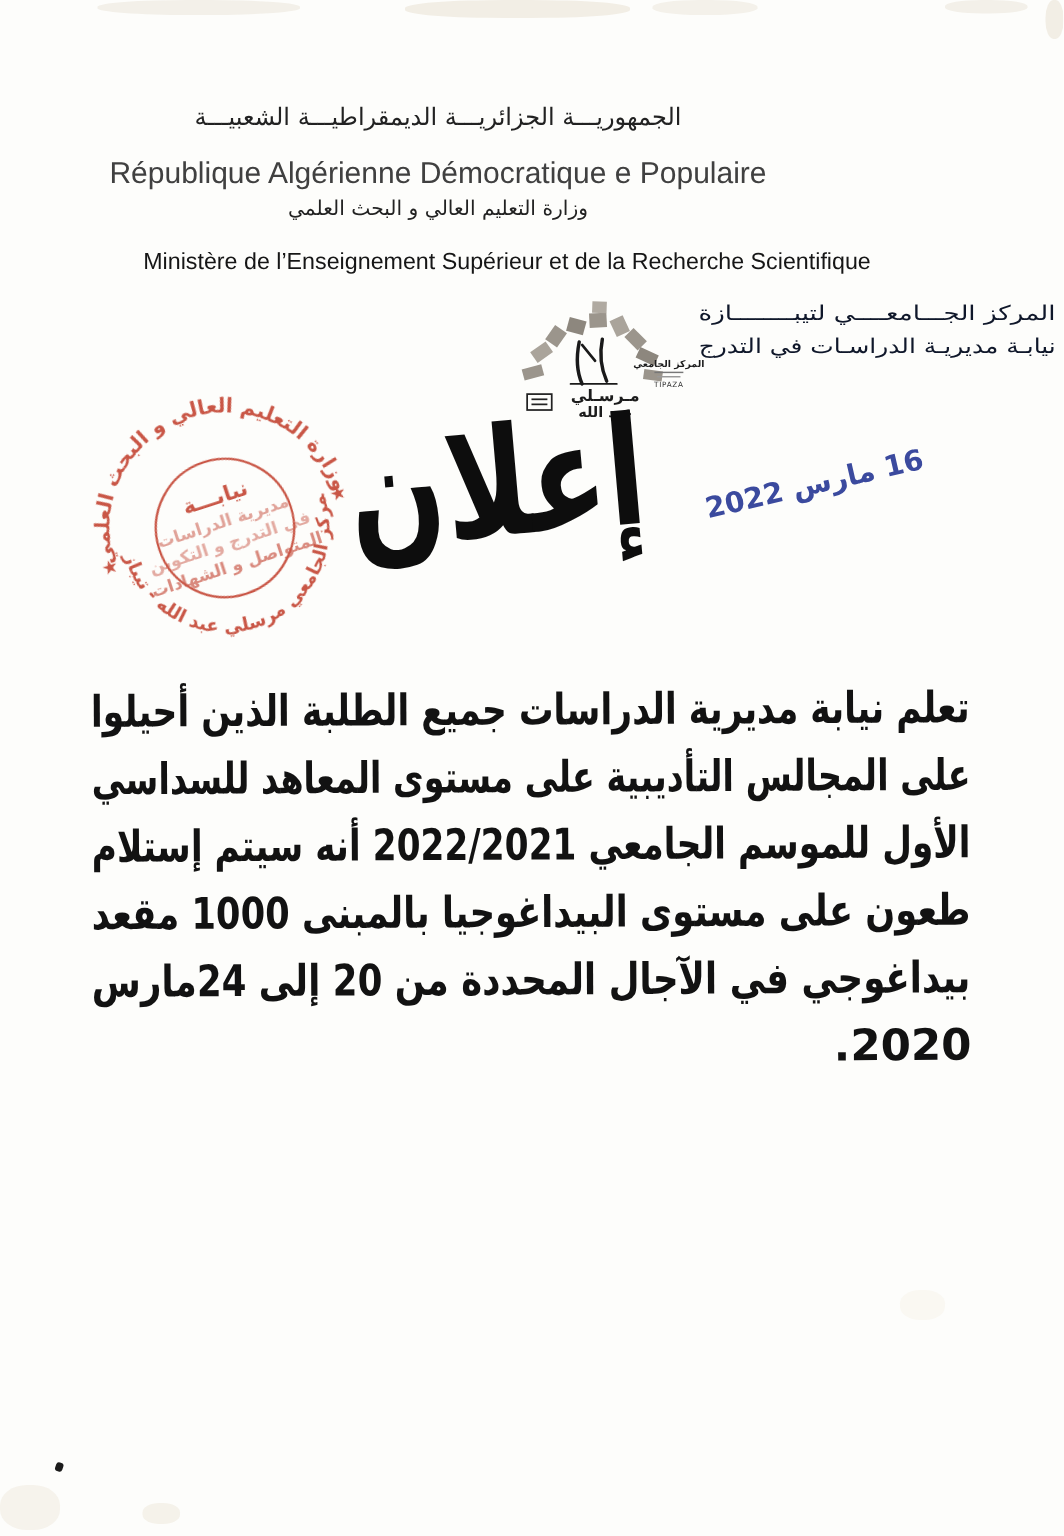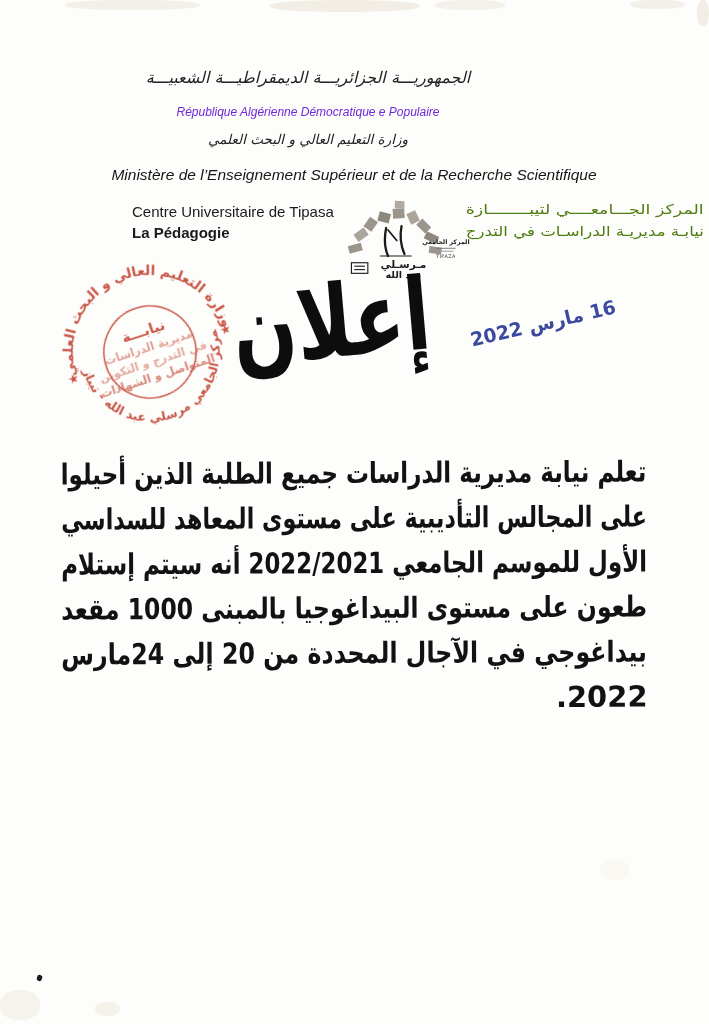--- a/index.html
+++ b/index.html
@@ -6,31 +6,31 @@
   .page{
     position:relative;
     width:709px;height:1024px;
     background:#fdfdfb;
     overflow:hidden;
     font-family:"Liberation Sans",sans-serif;
     color:#1d1d1d;
   }
   .abs{position:absolute;}
   
-  .hdr{left:16px;width:584px;text-align:center;font-style:italic;}
+  .hdr{left:0;width:584px;text-align:center;}
   .hdr-ar{font-family:"DejaVu Sans",sans-serif;}
   .republic-ar{top:68px;font-size:16px;color:#222;}
-  .republic-fr{top:105px;font-size:12px;color:#6d28d9;}
+  .republic-fr{top:105px;font-size:20px;color:#404040;}
   .ministry-ar{top:131px;font-size:13.5px;color:#222;}
   .ministry-fr{top:166px;font-size:15.5px;color:#161616;transform:translateX(46px);}
   
   .sender{left:132px;top:201px;font-size:15px;line-height:21px;color:#1b1b1b;}
   .sender .b{font-weight:bold;}
   .dept{left:464px;top:198px;width:240px;direction:rtl;
-        font-family:"DejaVu Sans",sans-serif;font-size:13.5px;line-height:22px;color:#4d7c0f;}
+        font-family:"DejaVu Sans",sans-serif;font-size:13.5px;line-height:22px;color:#0f172a;}
   .dept .line{text-align:right;height:22px;white-space:nowrap;}
   .dept .line span{display:inline-block;white-space:nowrap;transform-origin:100% 50%;}
   
   .logo{left:336px;top:200px;}
   
   .title-wrap{left:240px;top:262px;width:225px;height:160px;text-align:center;
       transform:rotate(-5deg);direction:rtl;}
   .title-wrap span{display:inline-block;white-space:nowrap;transform-origin:50% 50%;
       font-family:"DejaVu Sans",sans-serif;font-weight:bold;font-size:100px;color:#0d0d0d;
       letter-spacing:-1px;}
@@ -65,24 +65,20 @@
   <div class="abs smudge" style="left:697px;top:0;width:12px;height:26px;background:#f2eee5;"></div>
   <div class="abs smudge" style="left:0;top:990px;width:40px;height:30px;background:#f6f3ec;"></div>
   <div class="abs smudge" style="left:95px;top:1002px;width:25px;height:14px;background:#f5f2ea;"></div>
   <div class="abs smudge" style="left:600px;top:860px;width:30px;height:20px;background:#faf8f2;"></div>
 
   <div class="abs hdr hdr-ar republic-ar">الجمهوريـــة الجزائريـــة الديمقراطيـــة الشعبيـــة</div>
   <div class="abs hdr republic-fr">République Algérienne Démocratique e Populaire</div>
   <div class="abs hdr hdr-ar ministry-ar">وزارة التعليم العالي  و البحث العلمي</div>
   <div class="abs hdr ministry-fr">Ministère de l’Enseignement Supérieur et de la Recherche Scientifique</div>
 
-  <div class="abs sender">
-    <div>Centre Universitaire de Tipasa</div>
-    <div class="b">La Pédagogie</div>
-  </div>
 
   <svg class="abs logo" width="135" height="84" viewBox="0 0 140 85">
     <g fill="#9b958c">
       <rect x="-4" y="-7" width="8" height="14" transform="translate(20,49) rotate(75)"></rect>
       <rect x="-4.5" y="-6.5" width="9" height="13" transform="translate(26,35) rotate(55)" fill="#aaa49b"></rect>
       <rect x="-5" y="-6" width="10" height="12" transform="translate(36,24) rotate(35)"></rect>
       <rect x="-6" y="-5" width="12" height="10" transform="translate(50,17) rotate(15)" fill="#8d877e"></rect>
       <rect x="-6" y="-5" width="12" height="10" transform="translate(65,13) rotate(-3)"></rect>
       <rect x="-5" y="-6" width="10" height="12" transform="translate(80,17) rotate(-25)" fill="#aaa49b"></rect>
       <rect x="-4.5" y="-6.5" width="9" height="13" transform="translate(91,26) rotate(-45)"></rect>
@@ -137,18 +133,18 @@
   </div>
 
   <div class="abs date-stamp">16 مارس 2022</div>
 
   <div class="abs body-text">
     <div class="body-line"><span style="transform: scaleX(0.7927);">تعلم نيابة مديرية الدراسات جميع الطلبة الذين أحيلوا</span></div>
     <div class="body-line"><span style="transform: scaleX(0.7685);">على المجالس التأديبية على مستوى المعاهد للسداسي</span></div>
     <div class="body-line"><span style="transform: scaleX(0.7894);">الأول للموسم الجامعي 2022/2021 أنه سيتم إستلام</span></div>
     <div class="body-line"><span style="transform: scaleX(0.8104);">طعون على مستوى البيداغوجيا بالمبنى 1000 مقعد</span></div>
     <div class="body-line"><span style="transform: scaleX(0.8186);">بيداغوجي في الآجال المحددة من 20 إلى 24مارس</span></div>
-    <div class="body-line last"><span>2022.</span></div>
+    <div class="body-line last"><span>2020.</span></div>
   </div>
 
   <div class="abs speck"></div>
 
 </div>
 
 </body></html>

